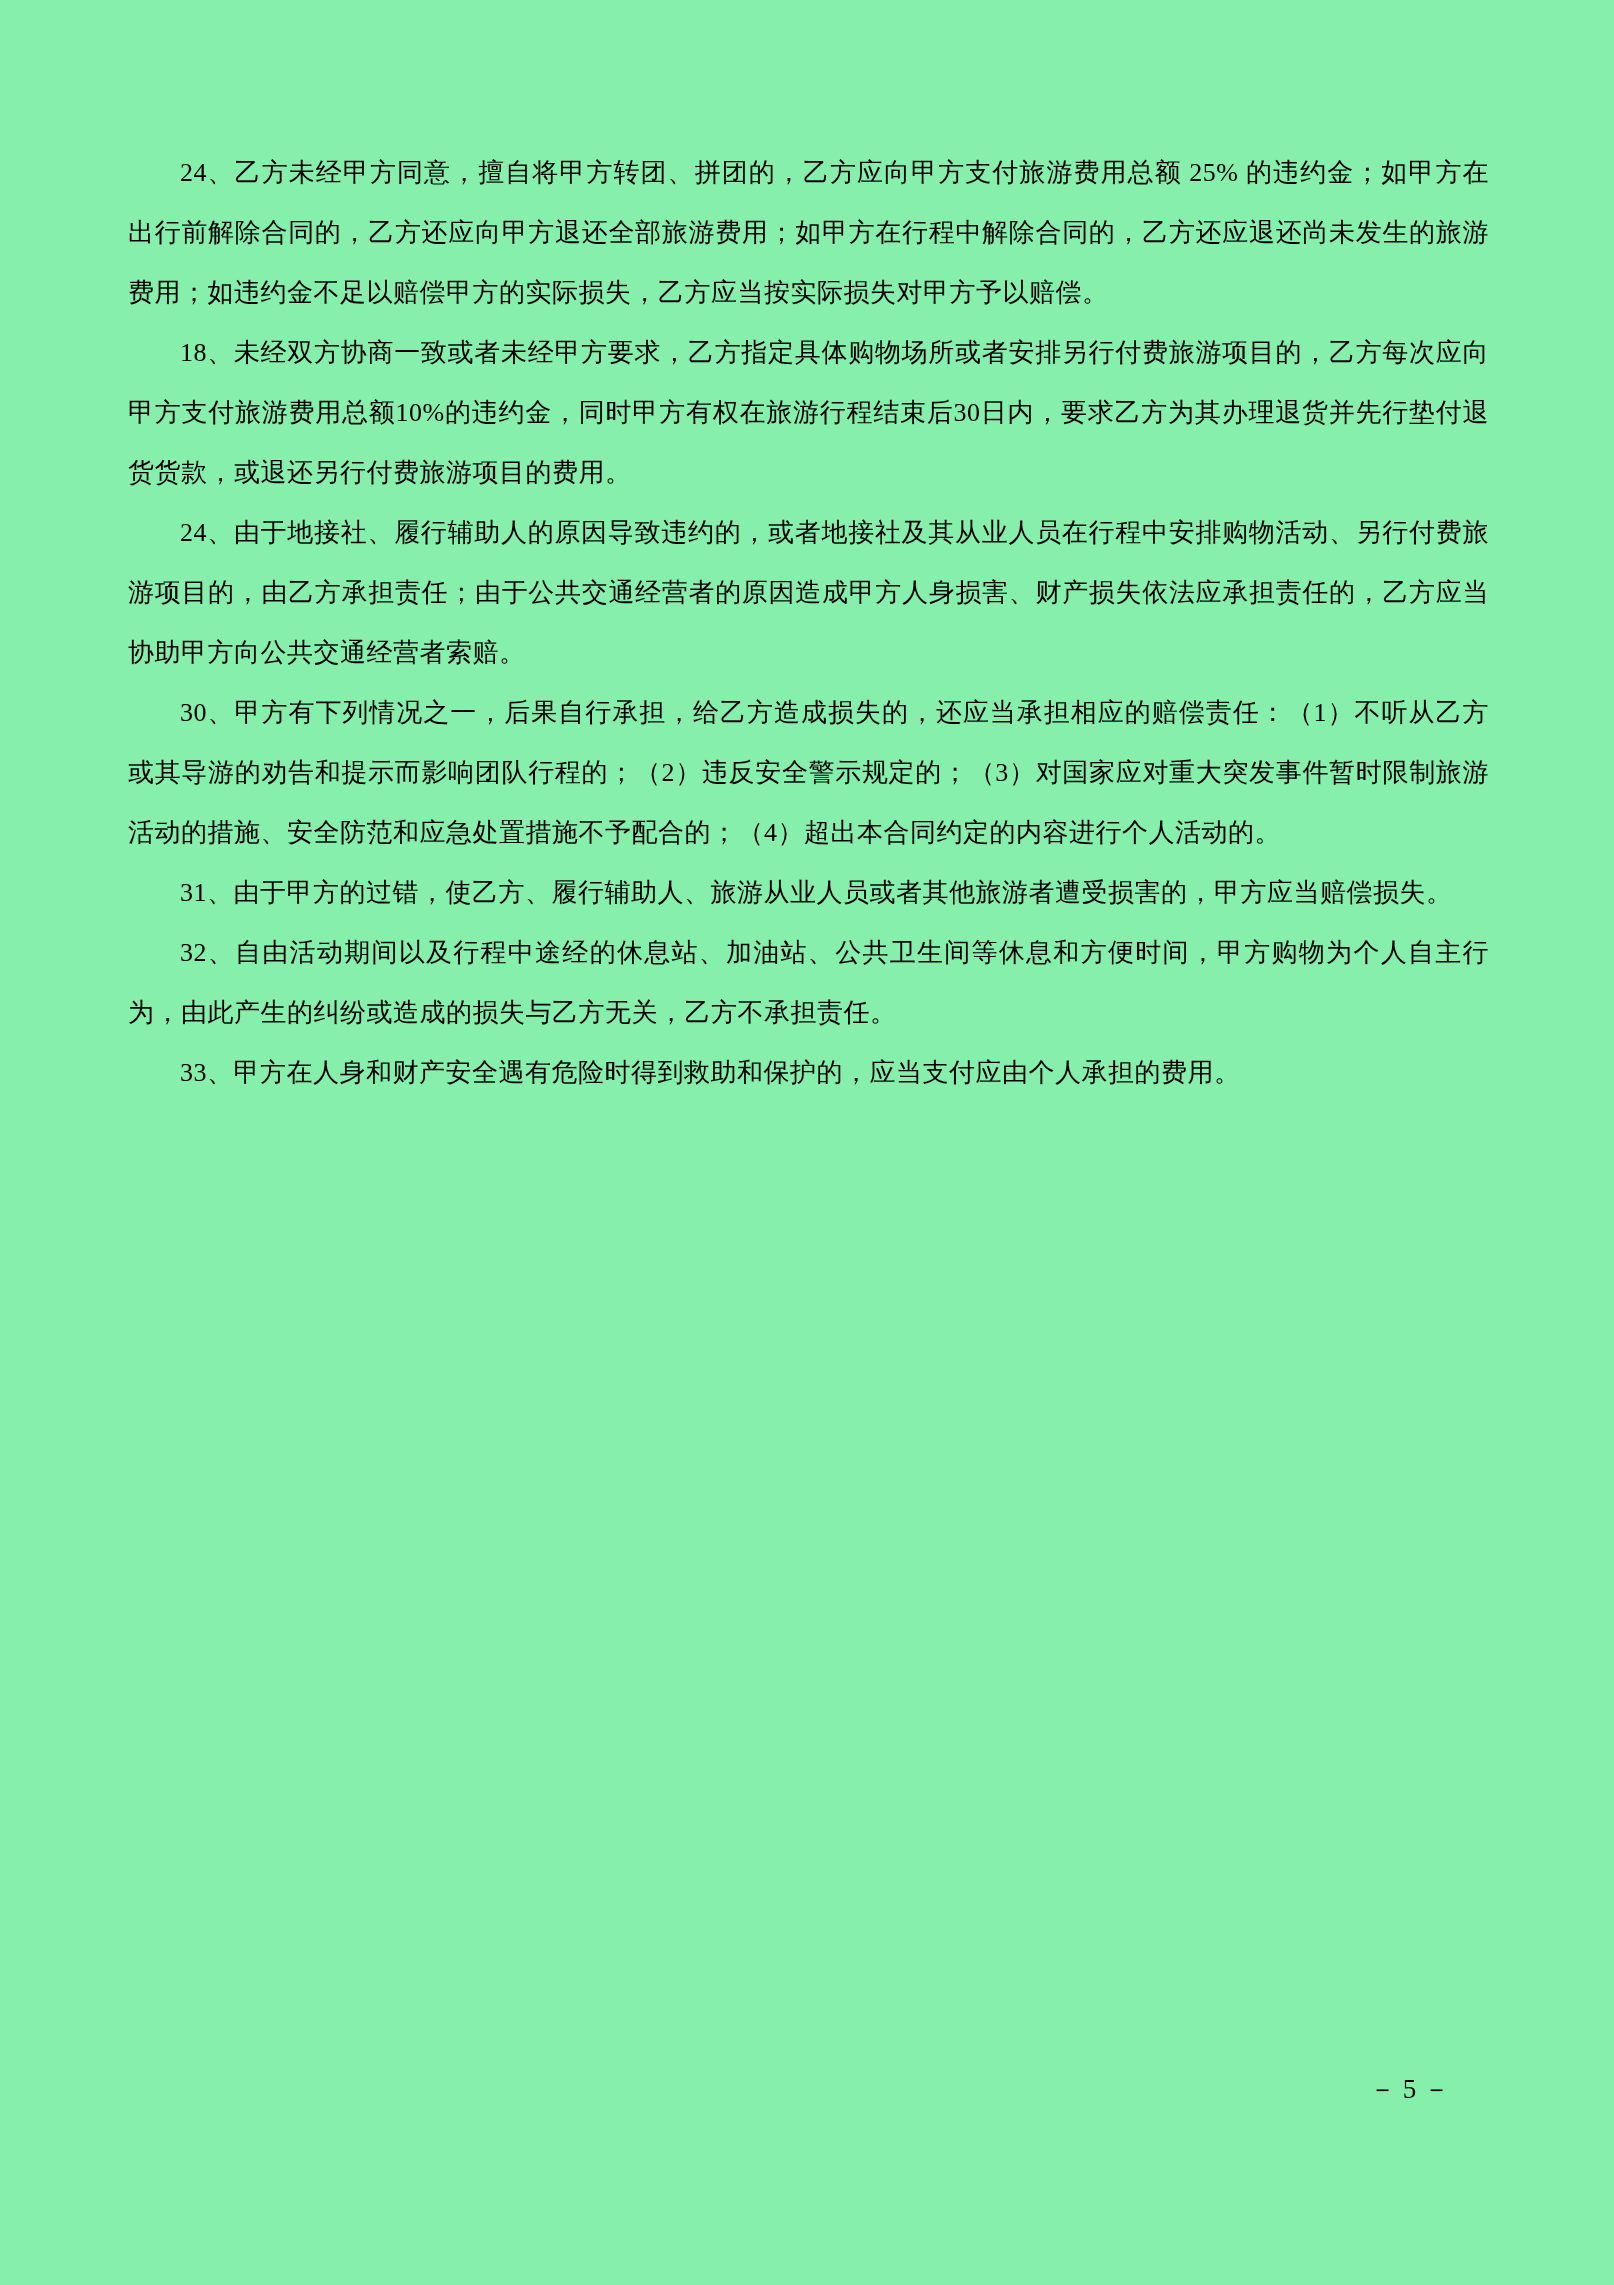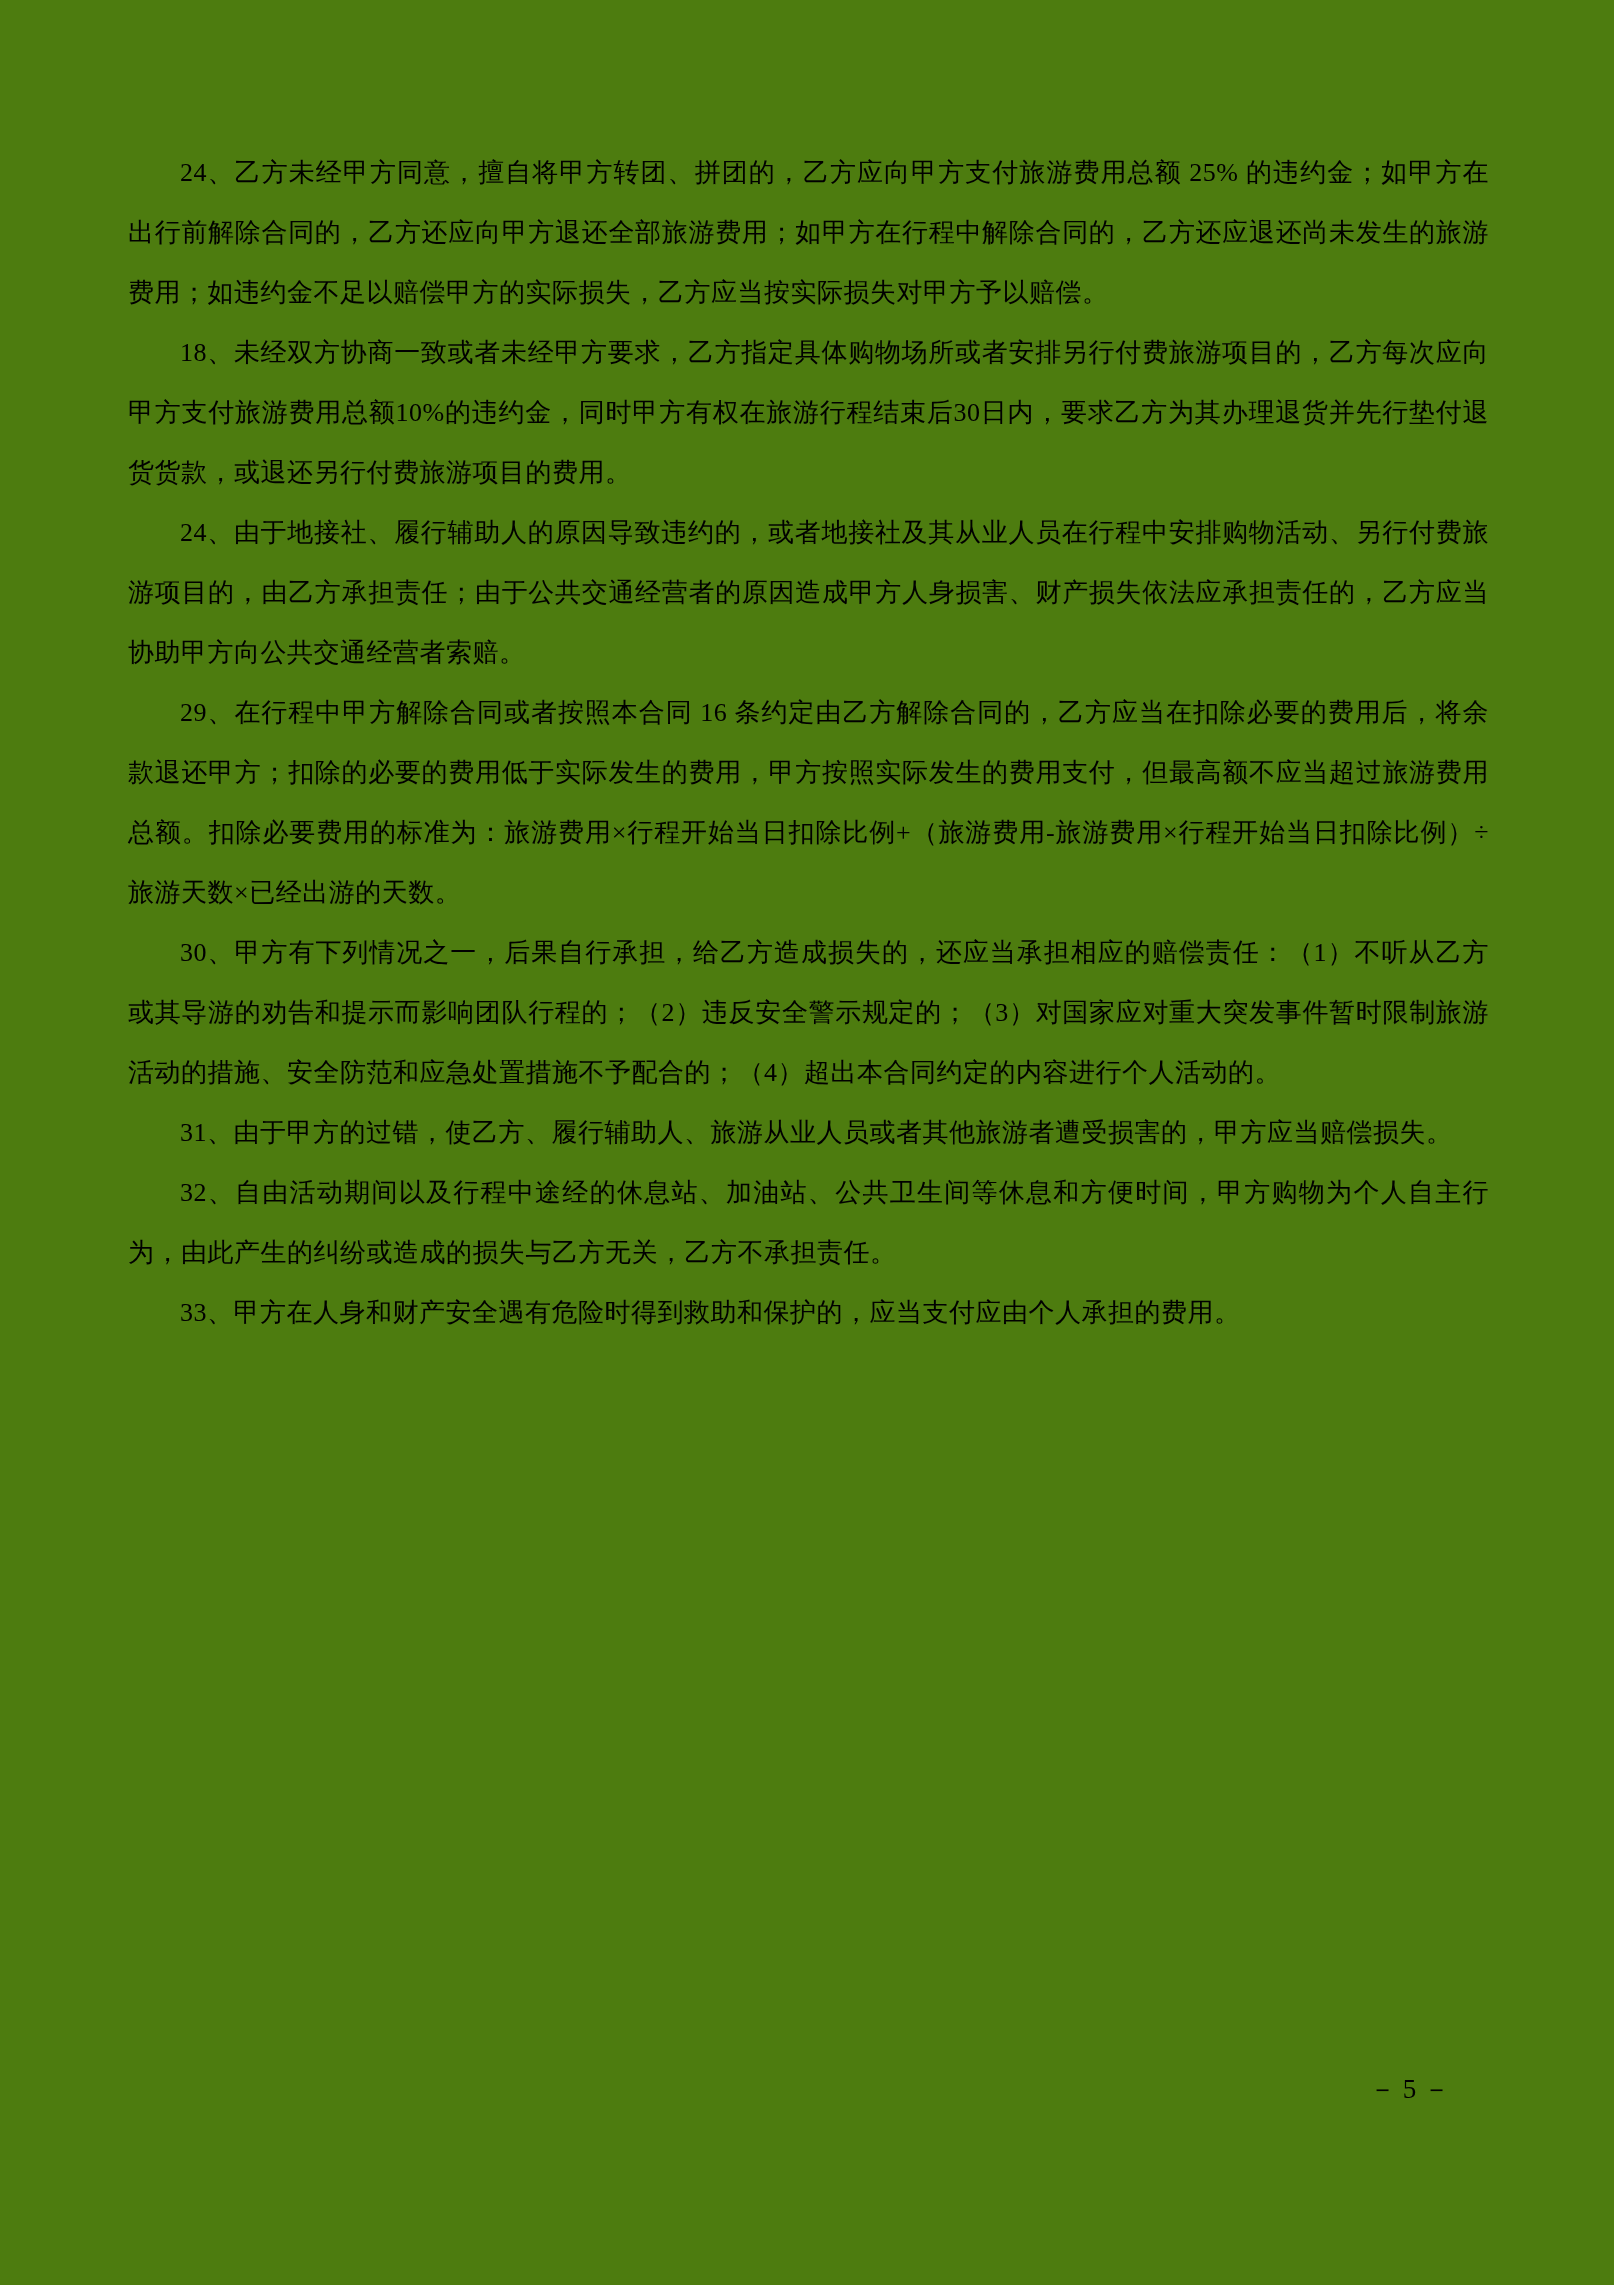--- a/index.html
+++ b/index.html
@@ -14,21 +14,21 @@
     overflow: hidden;
     font-family: "Liberation Serif", "DejaVu Serif", serif;
     color: #000000;
   }
   .doc-page {
     position: absolute;
     top: 0;
     left: 0;
     width: 1615px;
     height: 2285px;
-    background: #4d7c0f;
+    background: #86efac;
   }
   .doc-body {
     position: absolute;
     top: 143px;
     left: 128px;
     width: 1361px;
   }
   .doc-body p {
     margin: 0;
     padding: 0;
@@ -51,21 +51,20 @@
 </style>
 </head>
 <body>
 
 <div class="doc-page">
 
   <div class="doc-body">
     <p>24、乙方未经甲方同意，擅自将甲方转团、拼团的，乙方应向甲方支付旅游费用总额 25% 的违约金；如甲方在出行前解除合同的，乙方还应向甲方退还全部旅游费用；如甲方在行程中解除合同的，乙方还应退还尚未发生的旅游费用；如违约金不足以赔偿甲方的实际损失，乙方应当按实际损失对甲方予以赔偿。</p>
     <p>18、未经双方协商一致或者未经甲方要求，乙方指定具体购物场所或者安排另行付费旅游项目的，乙方每次应向甲方支付旅游费用总额10%的违约金，同时甲方有权在旅游行程结束后30日内，要求乙方为其办理退货并先行垫付退货货款，或退还另行付费旅游项目的费用。</p>
     <p>24、由于地接社、履行辅助人的原因导致违约的，或者地接社及其从业人员在行程中安排购物活动、另行付费旅游项目的，由乙方承担责任；由于公共交通经营者的原因造成甲方人身损害、财产损失依法应承担责任的，乙方应当协助甲方向公共交通经营者索赔。</p>
-    <p>29、在行程中甲方解除合同或者按照本合同 16 条约定由乙方解除合同的，乙方应当在扣除必要的费用后，将余款退还甲方；扣除的必要的费用低于实际发生的费用，甲方按照实际发生的费用支付，但最高额不应当超过旅游费用总额。扣除必要费用的标准为：旅游费用×行程开始当日扣除比例+（旅游费用-旅游费用×行程开始当日扣除比例）÷旅游天数×已经出游的天数。</p>
     <p>30、甲方有下列情况之一，后果自行承担，给乙方造成损失的，还应当承担相应的赔偿责任：（1）不听从乙方或其导游的劝告和提示而影响团队行程的；（2）违反安全警示规定的；（3）对国家应对重大突发事件暂时限制旅游活动的措施、安全防范和应急处置措施不予配合的；（4）超出本合同约定的内容进行个人活动的。</p>
     <p>31、由于甲方的过错，使乙方、履行辅助人、旅游从业人员或者其他旅游者遭受损害的，甲方应当赔偿损失。</p>
     <p>32、自由活动期间以及行程中途经的休息站、加油站、公共卫生间等休息和方便时间，甲方购物为个人自主行为，由此产生的纠纷或造成的损失与乙方无关，乙方不承担责任。</p>
     <p>33、甲方在人身和财产安全遇有危险时得到救助和保护的，应当支付应由个人承担的费用。</p>
   </div>
 
   <div class="page-footer">－ 5 －</div>
 
 </div>
 

